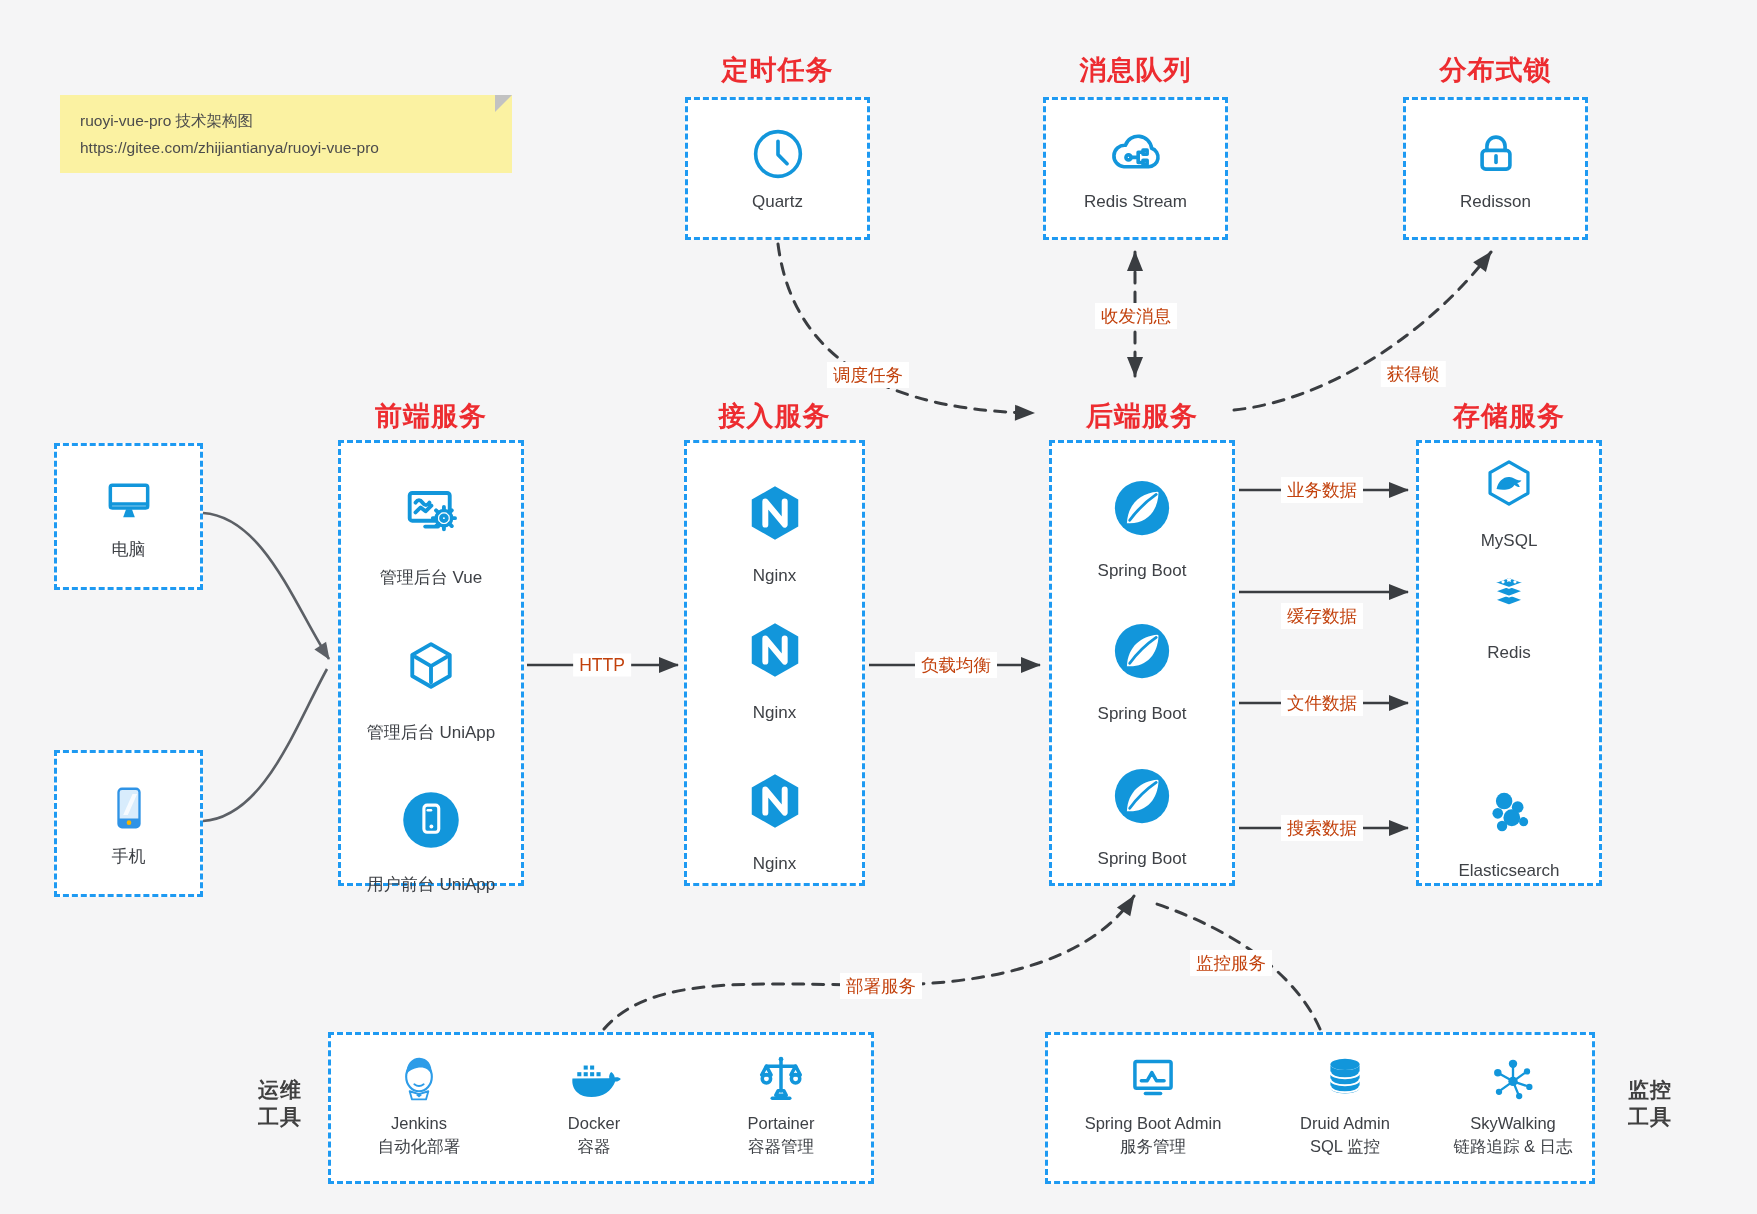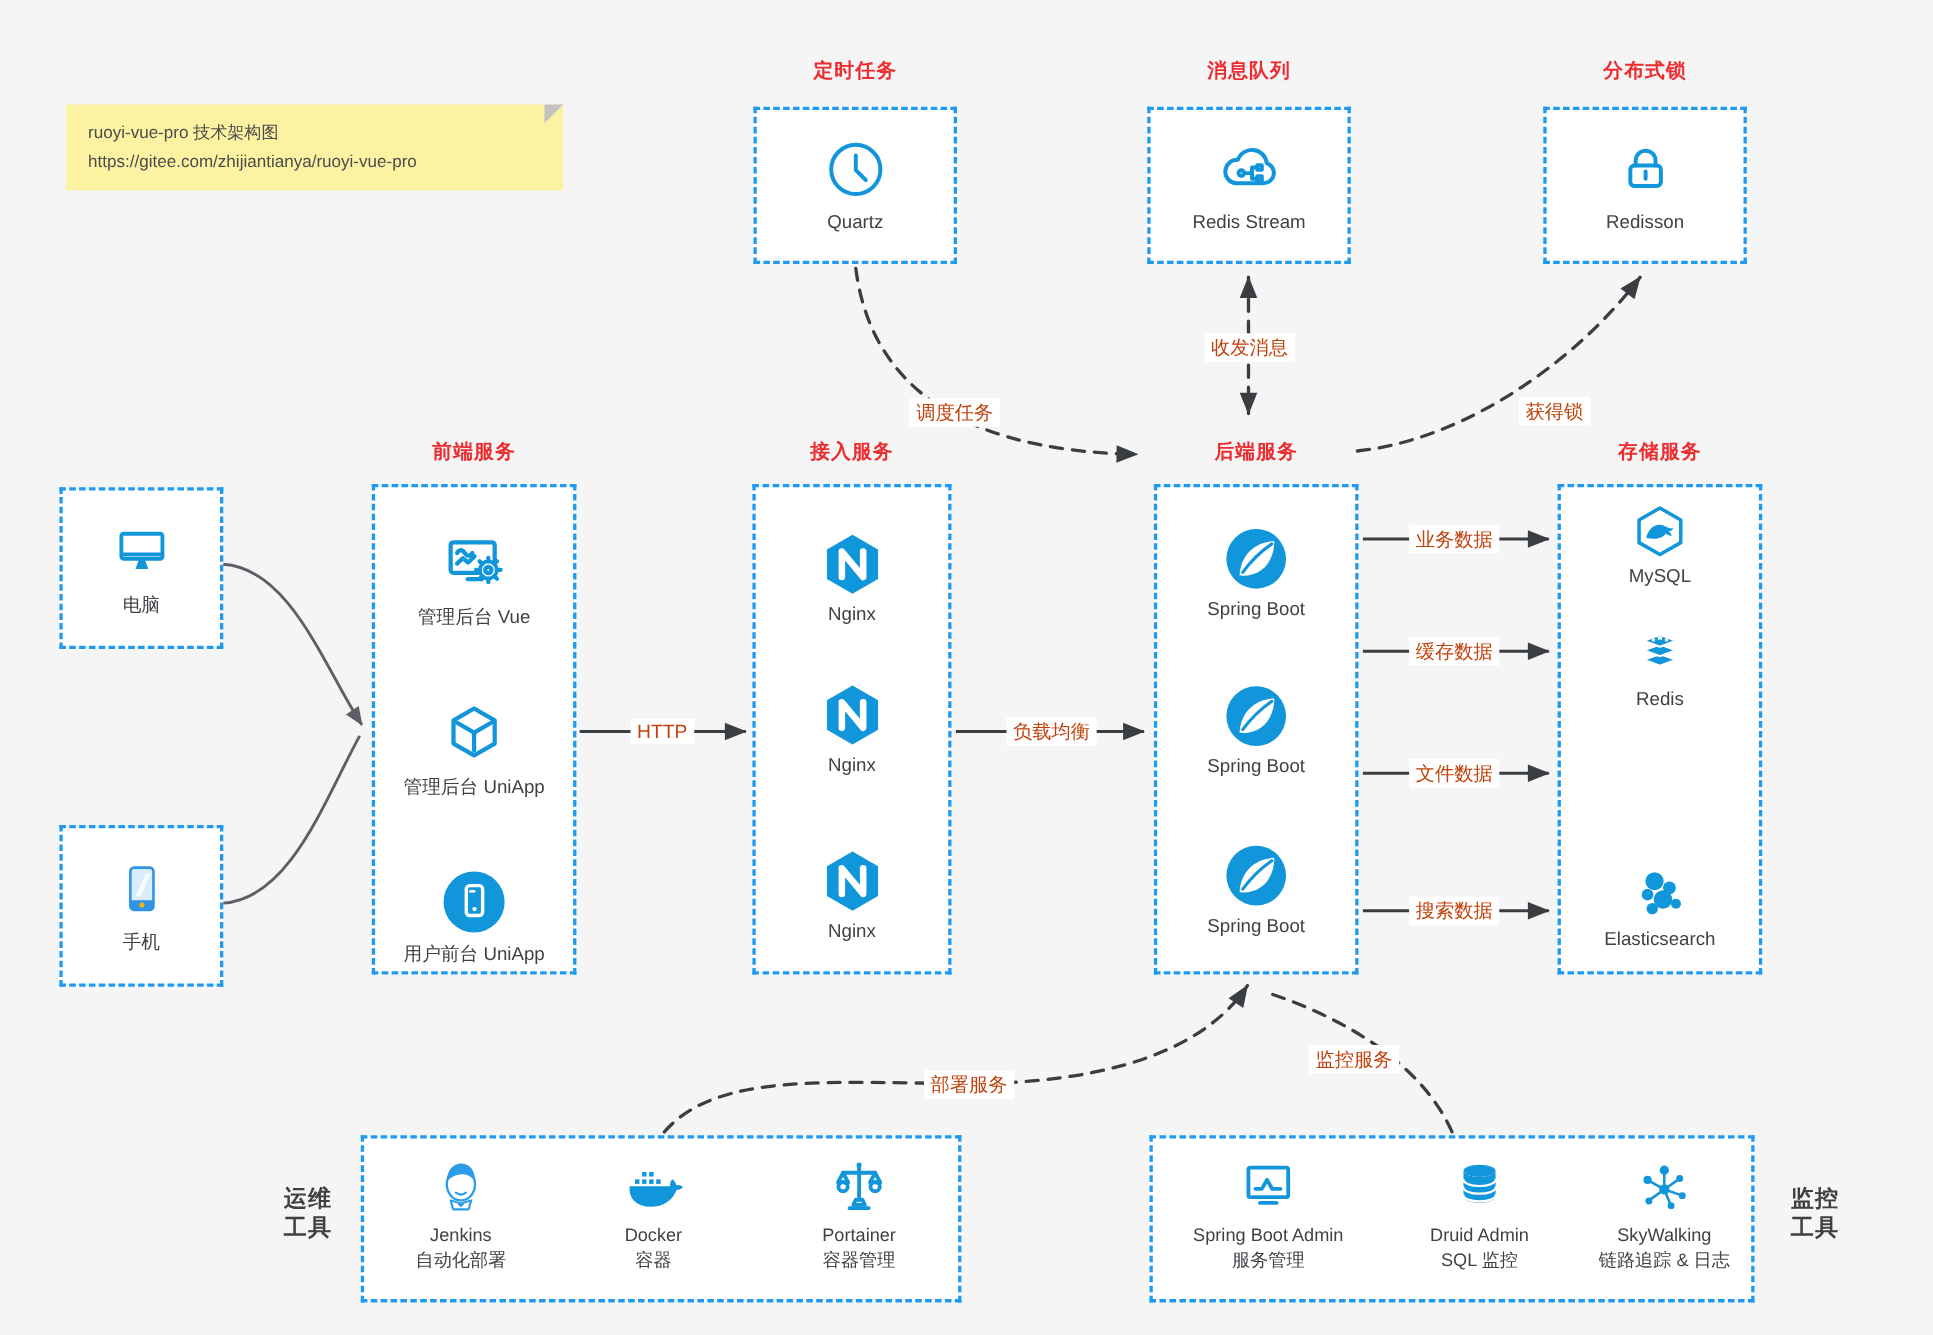--- a/index.html
+++ b/index.html
@@ -1,24 +1,24 @@
 <!DOCTYPE html>
 <html><head>
 <meta charset="utf-8">
 <style>
   html,body { margin:0; padding:0; background:#f5f5f6; font-family:"Liberation Sans","DejaVu Sans",sans-serif; }
   #stage { position:relative; width:1757px; height:1214px; background:#f5f5f6; overflow:hidden; }
 
   .gbox { position:absolute; background:#fff; border:3px dashed #1e9af2; box-sizing:border-box; z-index:1; }
-  .gtitle { position:absolute; color:#ed2c30; font-weight:bold; font-size:18px; text-align:center; letter-spacing:1px; z-index:2; }
+  .gtitle { position:absolute; color:#ed2c30; font-weight:bold; font-size:27px; text-align:center; letter-spacing:1px; z-index:2; }
   .side-label { position:absolute; color:#404040; font-weight:bold; font-size:21px; text-align:center; line-height:1.3; letter-spacing:1px; z-index:2; }
 
   .flexbox { display:flex; flex-direction:column; align-items:center; justify-content:center; gap:9px; }
   .node { position:absolute; left:0; right:0; display:flex; flex-direction:column; align-items:center; }
-  .node-label { font-size:17px; color:#3e4146; margin-top:5px; white-space:nowrap; }
+  .node-label { font-size:17px; color:#3e4146; margin-top:22px; white-space:nowrap; }
 
   .tool { position:absolute; top:16px; display:flex; flex-direction:column; align-items:center; }
   .tool-name, .tool-desc { font-size:16.5px; color:#3e4146; line-height:1.42; white-space:nowrap; text-align:center; }
   .tool-name { margin-top:5px; }
 
   .edge-label { position:absolute; transform:translate(-50%,-50%); background:#fff; padding:1px 6px; font-size:17.5px; color:#c2410c; white-space:nowrap; z-index:5; }
 
   #wires { position:absolute; left:0; top:0; z-index:4; pointer-events:none; }
   .wire { stroke:#3a3d41; stroke-width:2.6; fill:none; }
   .wire.dash { stroke-width:3; stroke-dasharray:11 9; stroke-linecap:round; }
@@ -327,21 +327,21 @@
     <path class="wire dash" d="M778 244 C789 330 848 410 1034 413" marker-end="url(#mDark)"></path>
     <path class="wire dash" d="M1135 252 V376" marker-start="url(#mDark)" marker-end="url(#mDark)"></path>
     <path class="wire dash" d="M1234 410 C1330 400 1432 330 1491 252" marker-end="url(#mDark)"></path>
     <path class="wire dash" d="M604 1029 C652 973 760 985 880 985 C1008 985 1096 954 1134 896" marker-end="url(#mDark)"></path>
     <path class="wire dash" d="M1320 1029 C1297 977 1240 932 1154 903"></path>
   </svg>
 
   <span class="edge-label" style="left:602px;top:665px">HTTP</span>
   <span class="edge-label" style="left:956px;top:665px">负载均衡</span>
   <span class="edge-label" style="left:1322px;top:490px">业务数据</span>
-  <span class="edge-label" style="left:1322px;top:592px">缓存数据</span>
+  <span class="edge-label" style="left:1322px;top:616px">缓存数据</span>
   <span class="edge-label" style="left:1322px;top:703px">文件数据</span>
   <span class="edge-label" style="left:1322px;top:828px">搜索数据</span>
   <span class="edge-label" style="left:868px;top:375px">调度任务</span>
   <span class="edge-label" style="left:1136px;top:316px">收发消息</span>
   <span class="edge-label" style="left:1413px;top:374px">获得锁</span>
   <span class="edge-label" style="left:881px;top:986px">部署服务</span>
   <span class="edge-label" style="left:1231px;top:963px">监控服务</span>
 
 </div>
 

